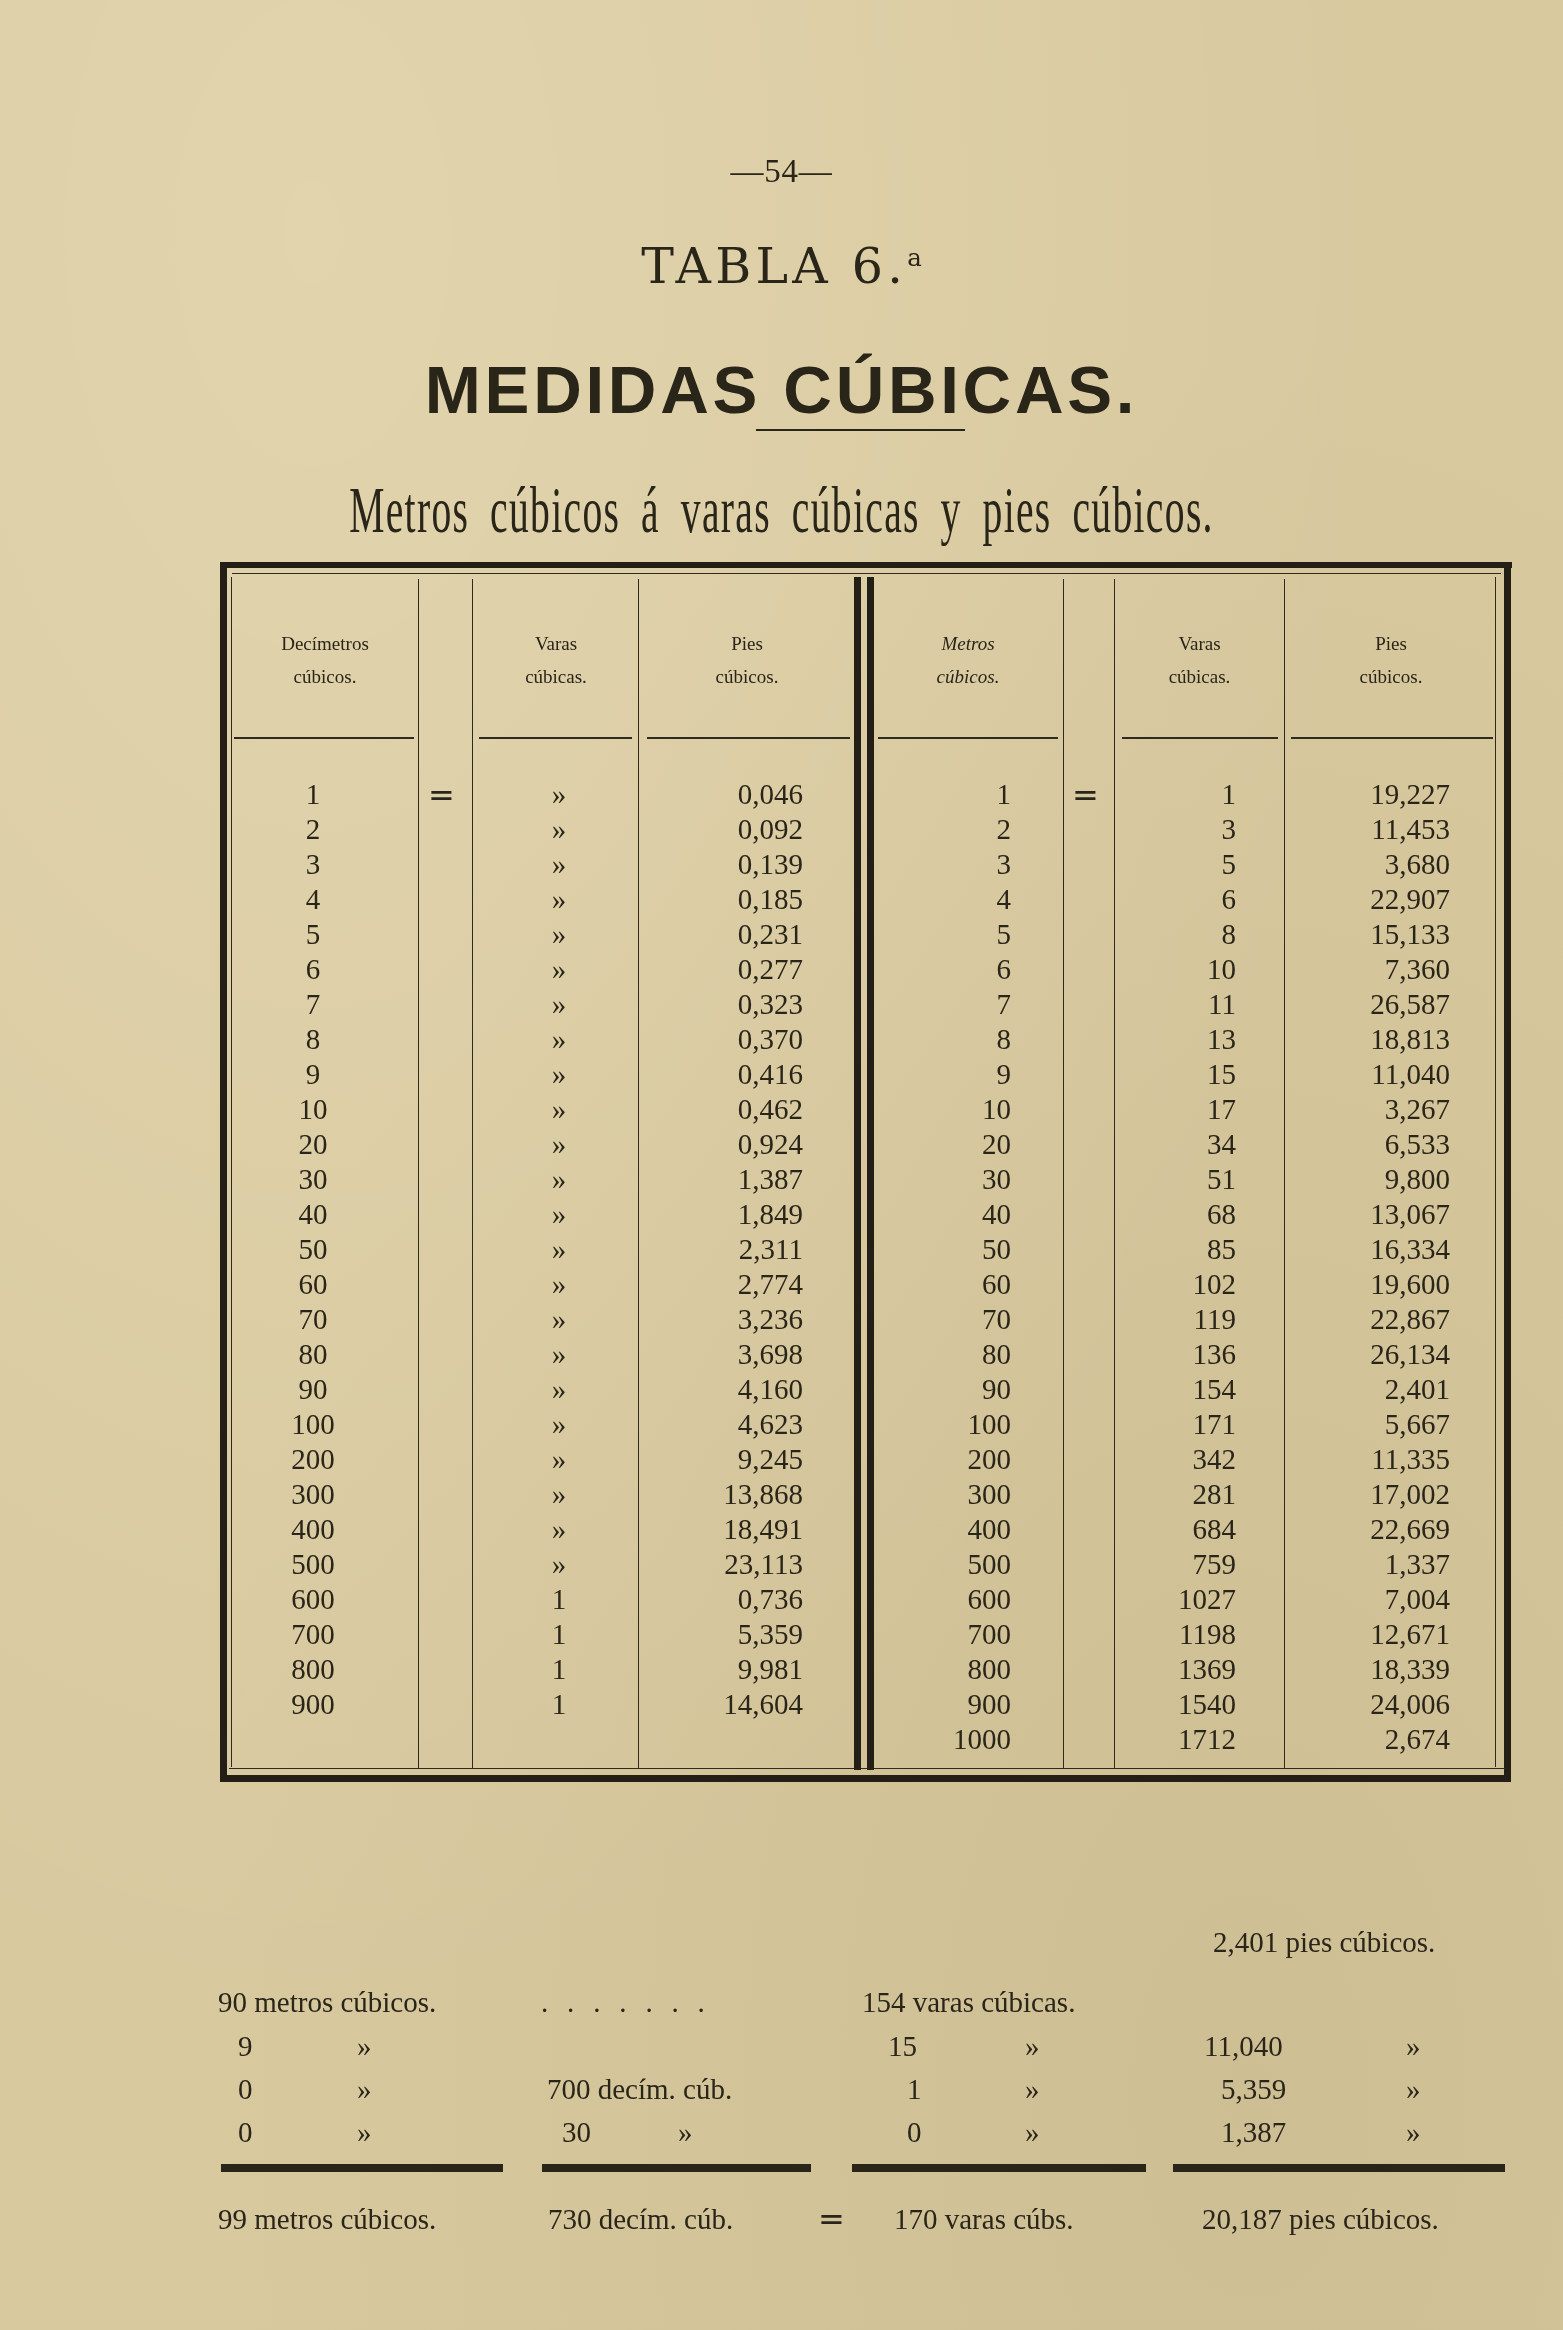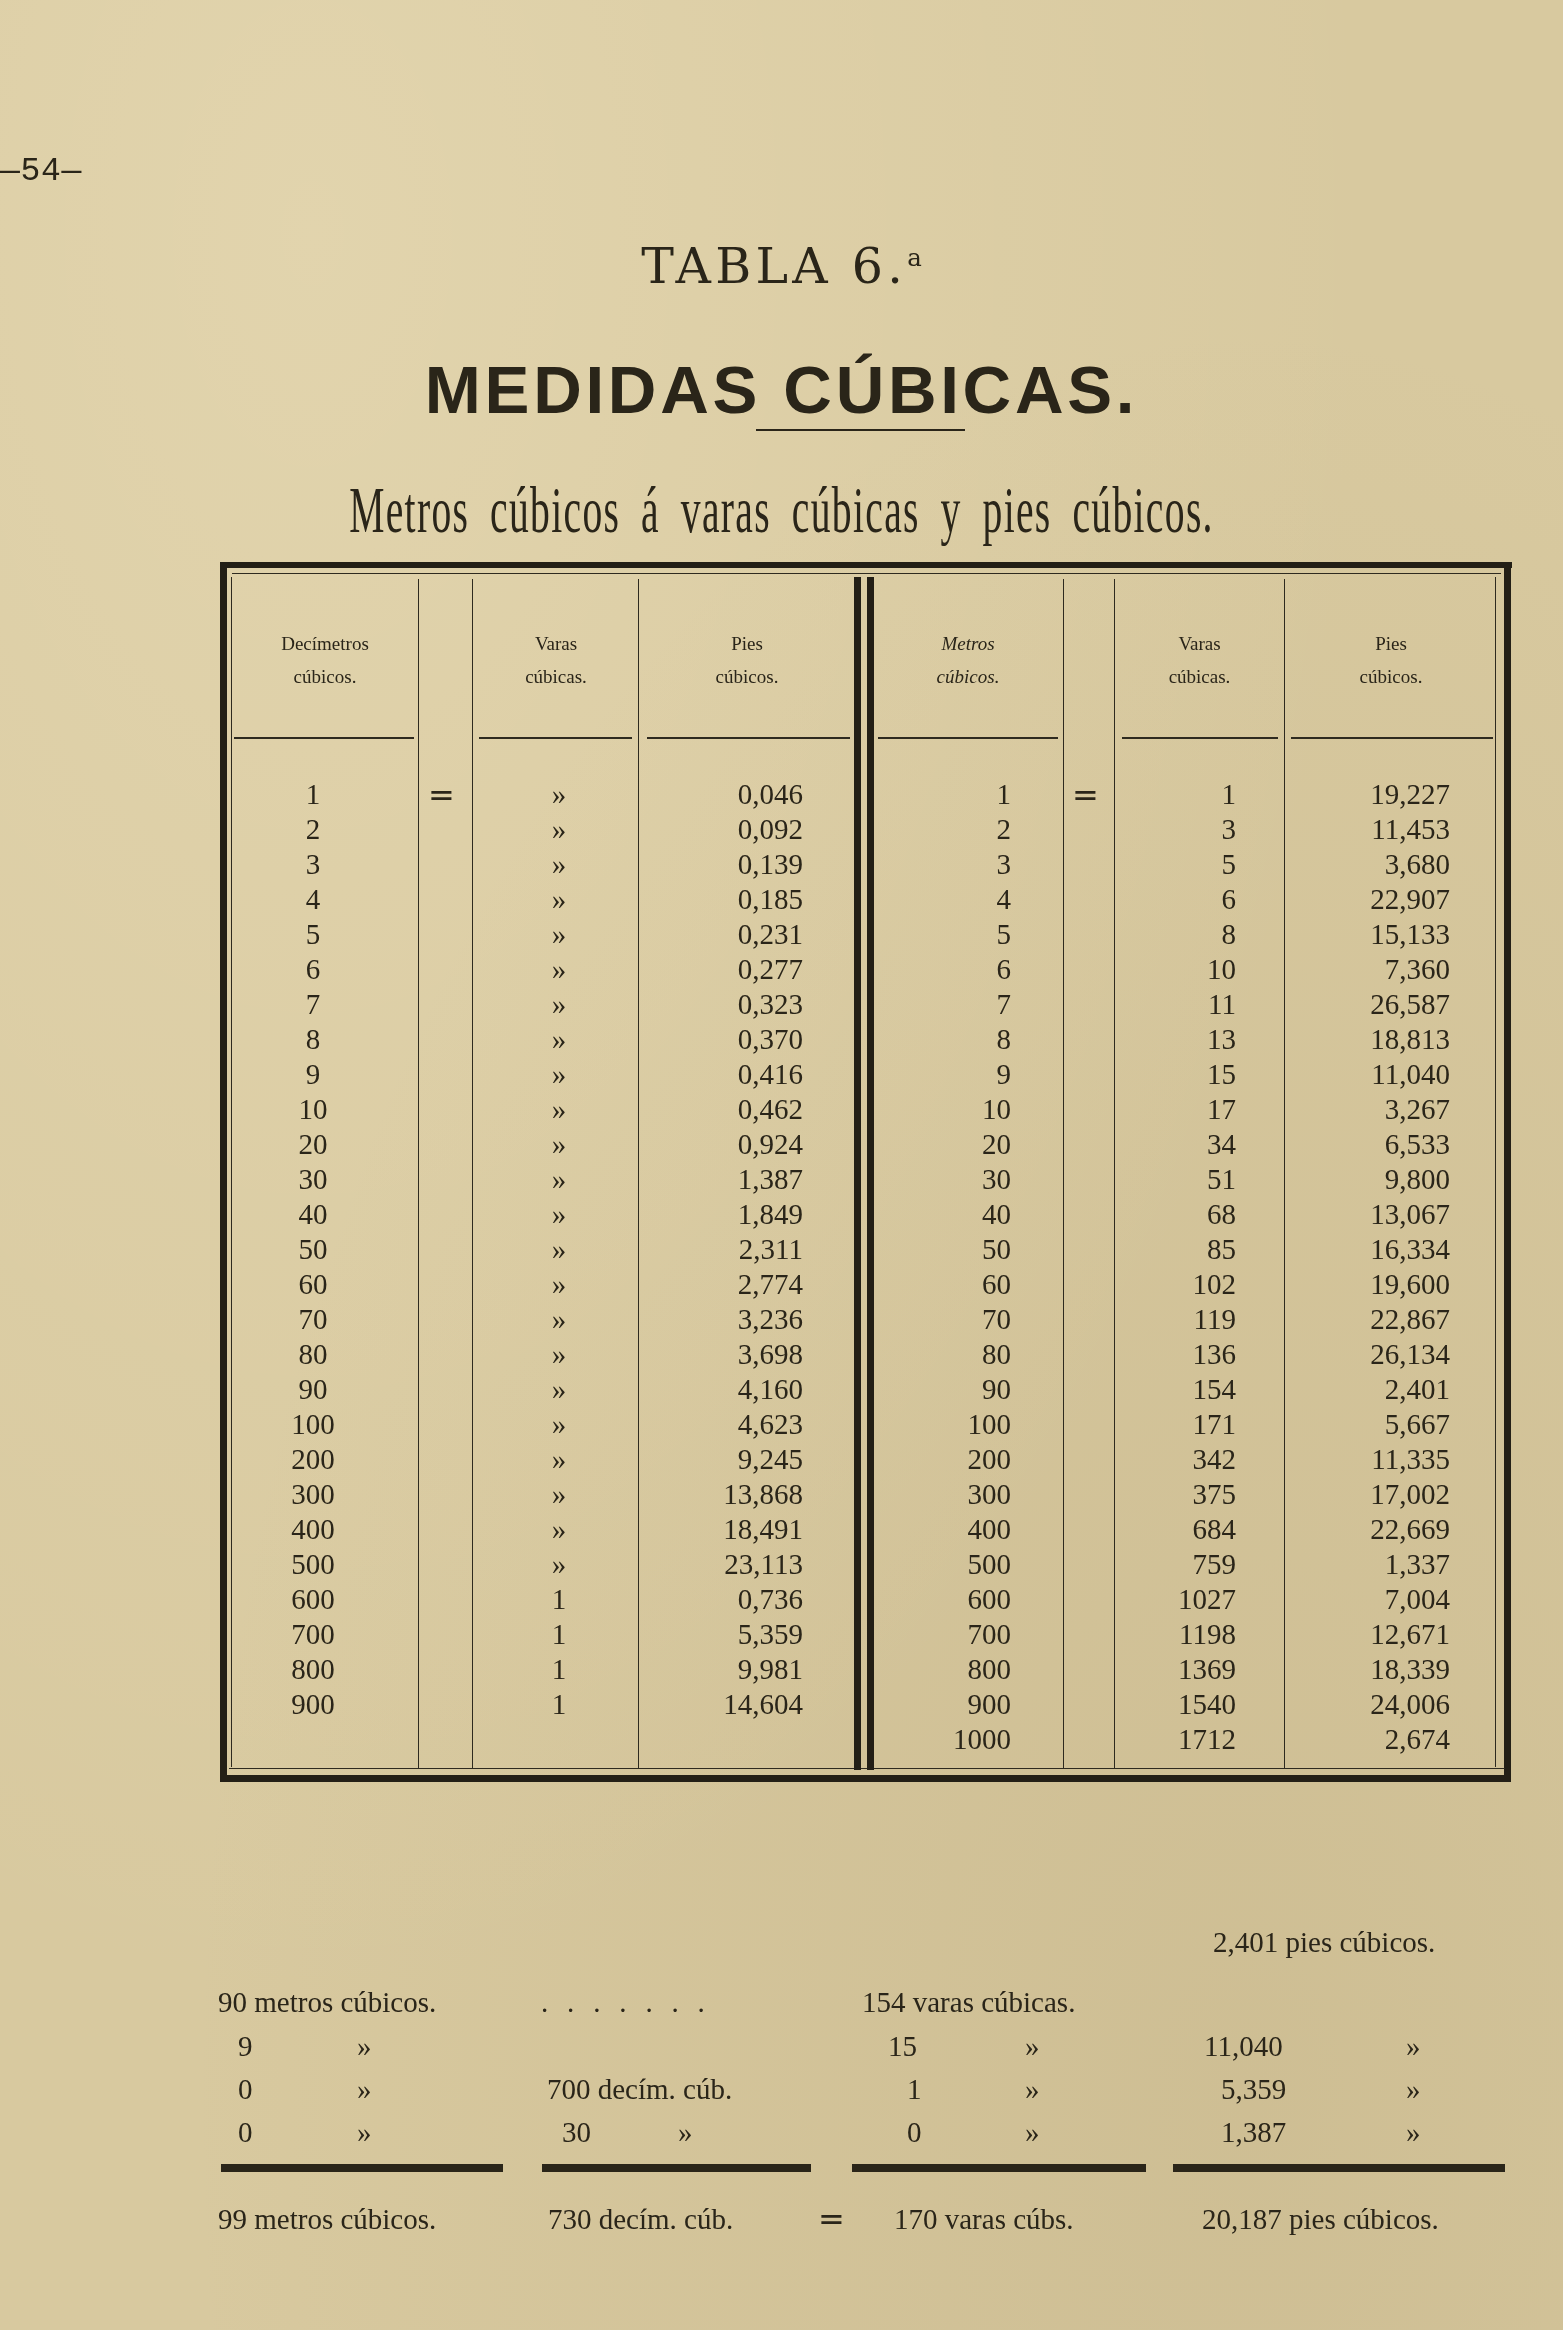--- a/index.html
+++ b/index.html
@@ -8,22 +8,22 @@
     background: #d8c99f;
     background-image:
       radial-gradient(ellipse at 20% 10%, rgba(255,245,215,0.25), transparent 60%),
       radial-gradient(ellipse at 80% 90%, rgba(160,140,95,0.18), transparent 60%);
     color: #2a2519;
     font-family: "DejaVu Serif", serif;
   }
   .abs { position: absolute; }
 
   #page-number {
-    left: 0; width: 1563px; top: 153px; text-align: left;
-    font-family: Liberation Mono, monospace; font-size: 33px; letter-spacing: 0.7px;
+    left: 0; width: 1563px; top: 153px; text-align: center;
+    font-family: Liberation Serif, serif; font-size: 33px; letter-spacing: 0.7px;
   }
   #table-label {
     left: 0; width: 1563px; top: 238px; text-align: center;
     font-family: "DejaVu Serif", serif; font-size: 49px; letter-spacing: 4.3px;
     font-weight: normal;
   }
   #table-label sup { font-size: 24.5px; letter-spacing: 0; }
   #main-title {
     left: 0; width: 1563px; top: 352px; text-align: center;
     font-family: "Liberation Sans", sans-serif; font-weight: bold;
@@ -260,21 +260,21 @@
       <div>34</div>
       <div>51</div>
       <div>68</div>
       <div>85</div>
       <div>102</div>
       <div>119</div>
       <div>136</div>
       <div>154</div>
       <div>171</div>
       <div>342</div>
-      <div>375</div>
+      <div>281</div>
       <div>684</div>
       <div>759</div>
       <div>1027</div>
       <div>1198</div>
       <div>1369</div>
       <div>1540</div>
       <div>1712</div>
     </div>
   <div class="col c-right" id="col-right-pies" style="left:1286px; width:164px;">
       <div>19,227</div>

